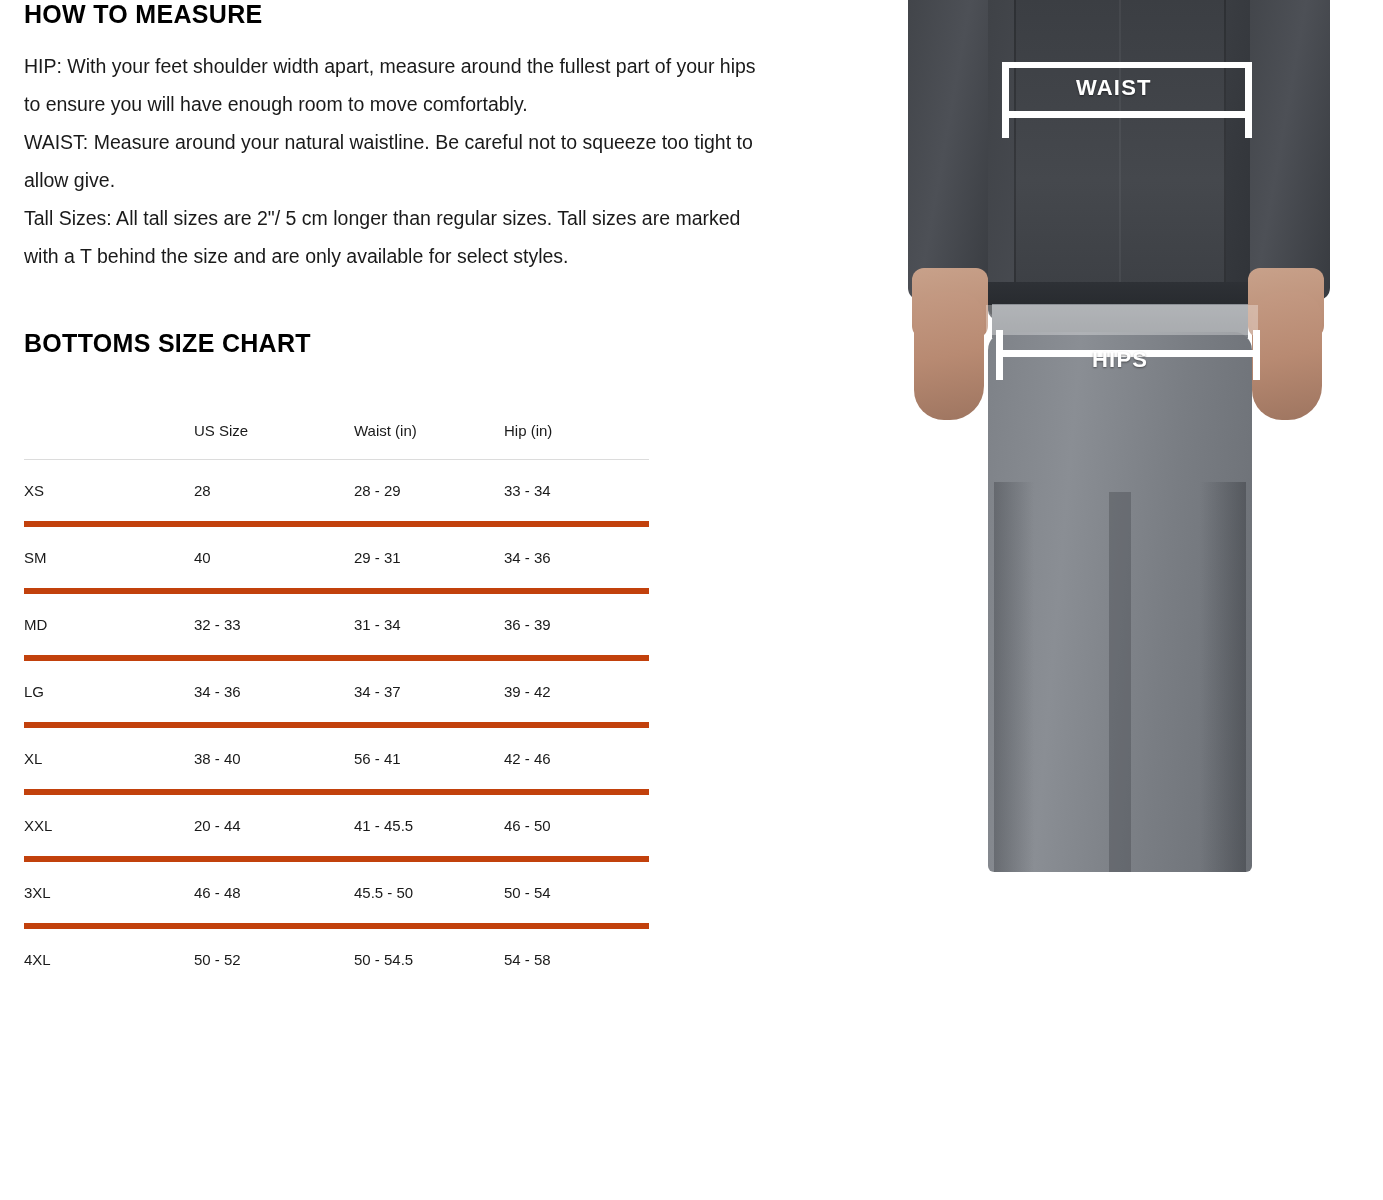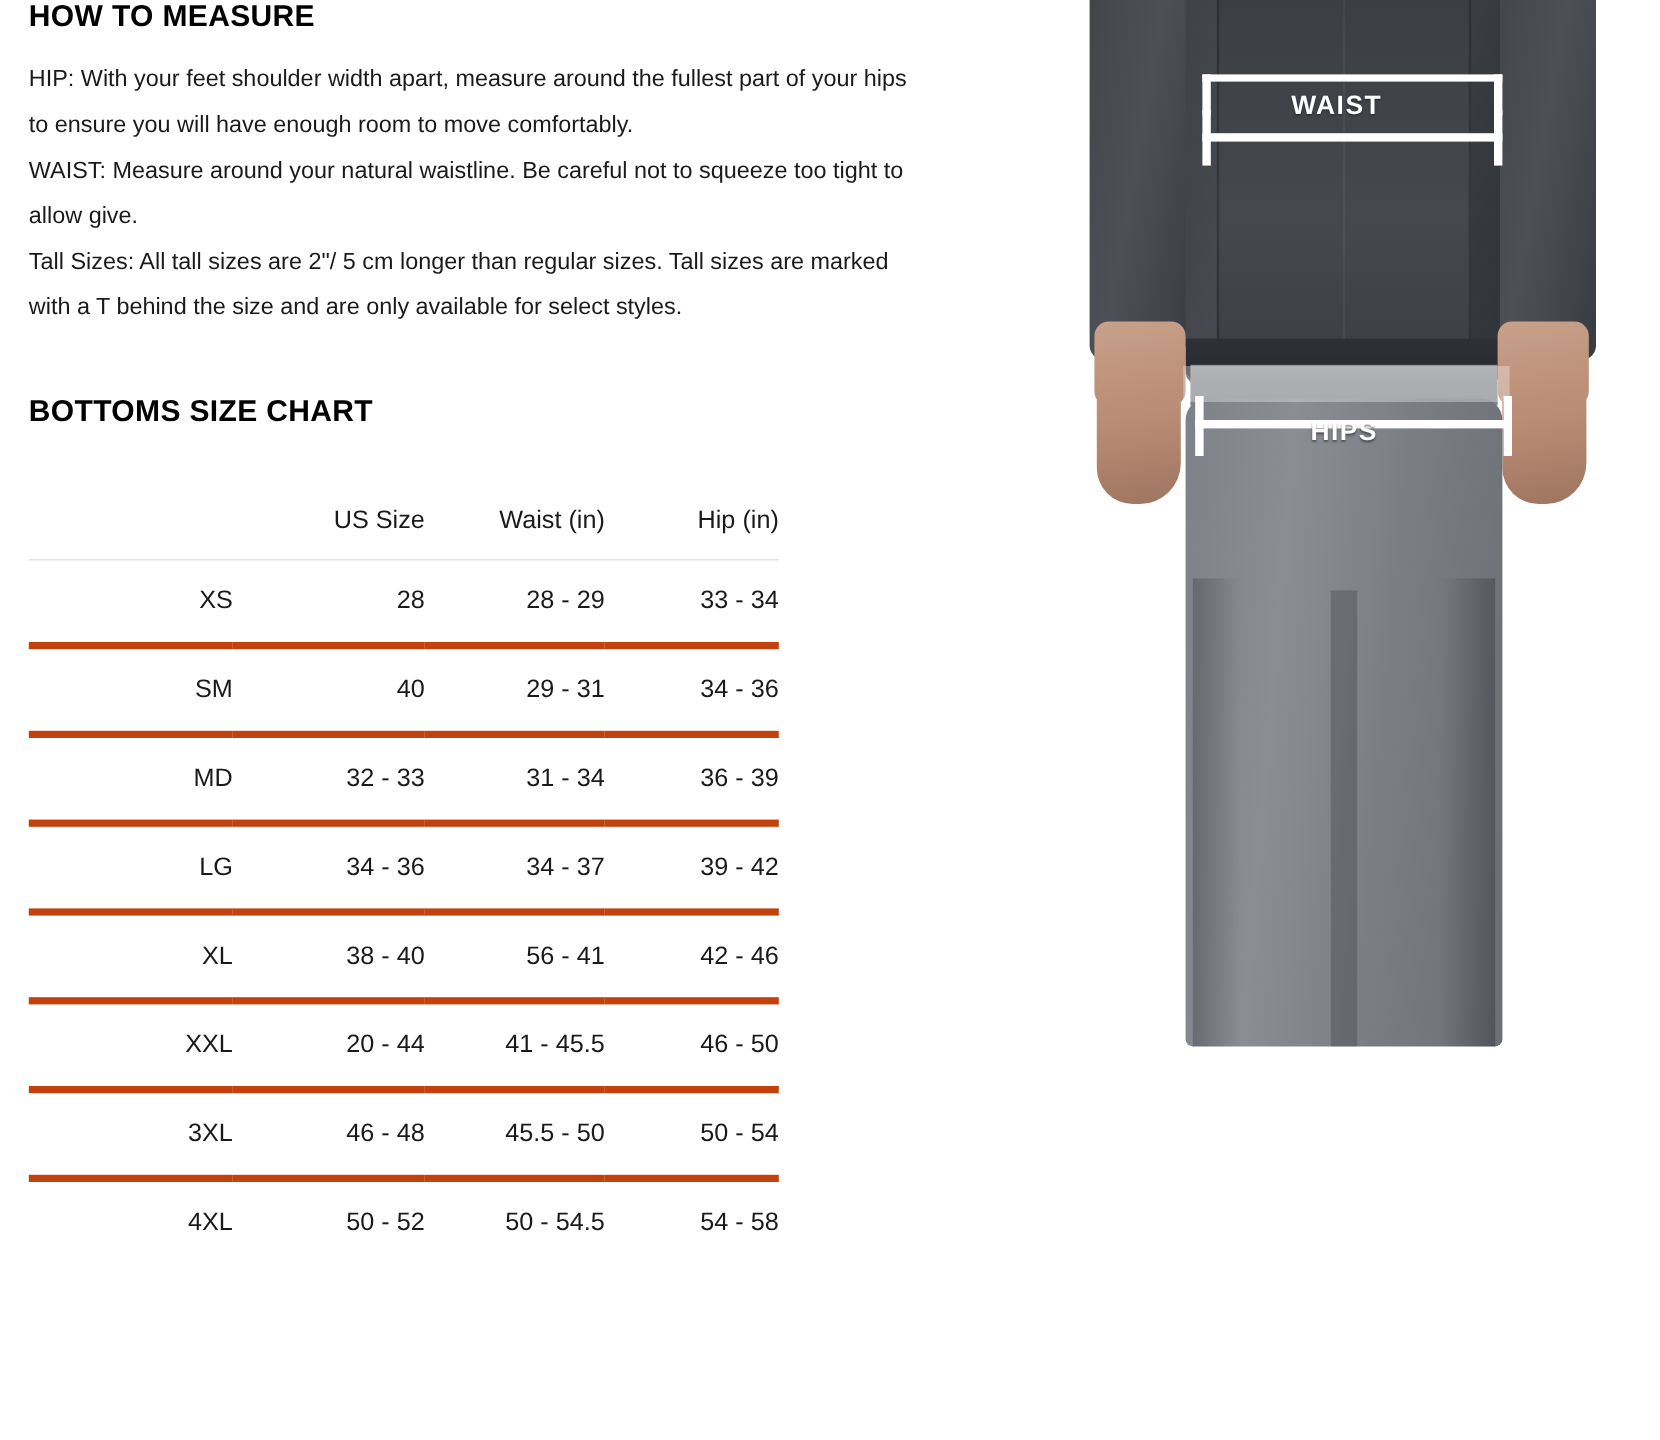--- a/index.html
+++ b/index.html
@@ -58,22 +58,22 @@
   }
 
   table.size-chart {
     border-collapse: collapse;
     width: 625px;
     margin-left: 0;
     table-layout: fixed;
   }
   table.size-chart th,
   table.size-chart td {
-    text-align: right;
-    font-size: 21px;
+    text-align: left;
+    font-size: 15px;
     font-weight: 400;
     color: #1a1a1a;
     padding: 22px 0 22px 0;
     vertical-align: middle;
   }
   table.size-chart thead th {
     border-bottom: none;
     padding-bottom: 20px;
   }
   table.size-chart tbody tr {

